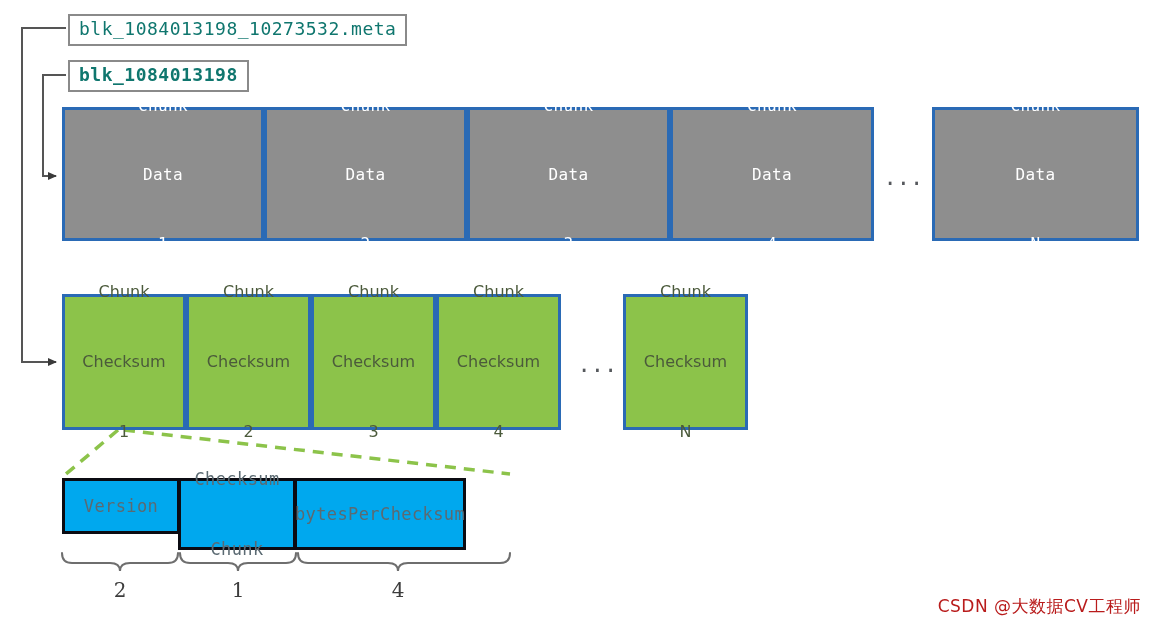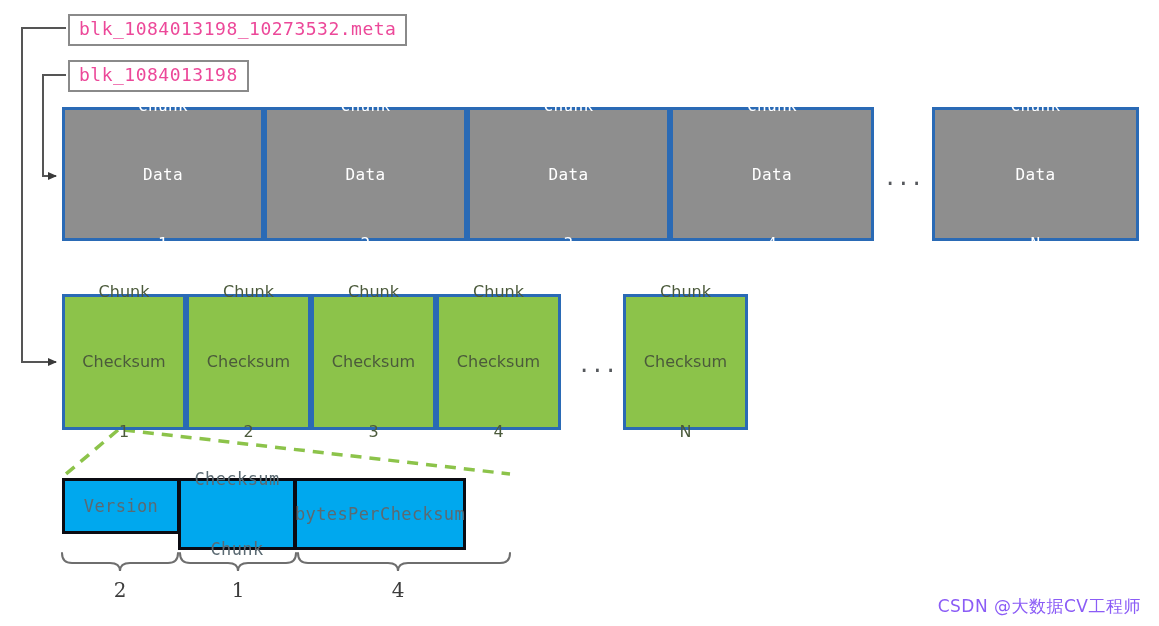--- a/index.html
+++ b/index.html
@@ -22,28 +22,28 @@
     height: 626px;
   }
 
   
   .file-label {
     position: absolute;
     border: 2px solid #8a8a8a;
     background: #ffffff;
     font-family: "DejaVu Sans Mono", monospace;
     font-size: 18px;
-    color: #ec4899;
+    color: #0f766e;
     letter-spacing: 0.5px;
     padding: 3px 9px 4px 9px;
     white-space: nowrap;
     line-height: 1.15;
   }
   #label-meta { left: 68px; top: 14px; }
-  #label-blk  { left: 68px; top: 60px; }
+  #label-blk  { left: 68px; top: 60px; font-weight: bold; }
 
   
   .boxrow {
     position: absolute;
   }
   .cell {
     position: absolute;
     box-sizing: border-box;
     display: flex;
     flex-direction: column;
@@ -96,21 +96,21 @@
     color: #3c3c3c;
     text-align: center;
   }
 
   #watermark {
     position: absolute;
     right: 18px;
     bottom: 8px;
     font-family: "DejaVu Sans", sans-serif;
     font-size: 17px;
-    color: #8b5cf6;
+    color: #b91c1c;
     white-space: nowrap;
     letter-spacing: 0.5px;
   }
 </style>
 </head>
 <body>
 
 <svg id="canvas" viewBox="0 0 1159 626">
   <defs>
     <marker id="arrow" markerWidth="9" markerHeight="9" refX="8" refY="4.5" orient="auto" markerUnits="userSpaceOnUse">

